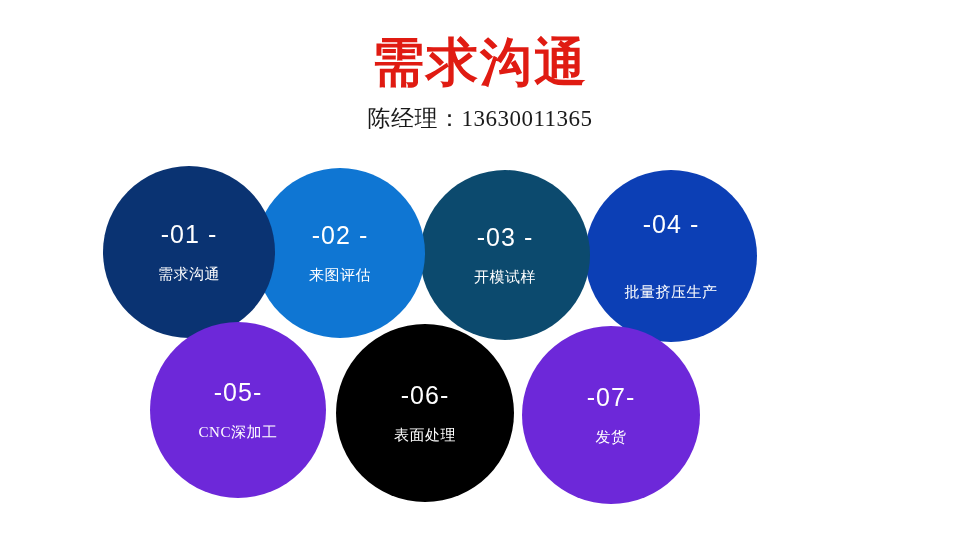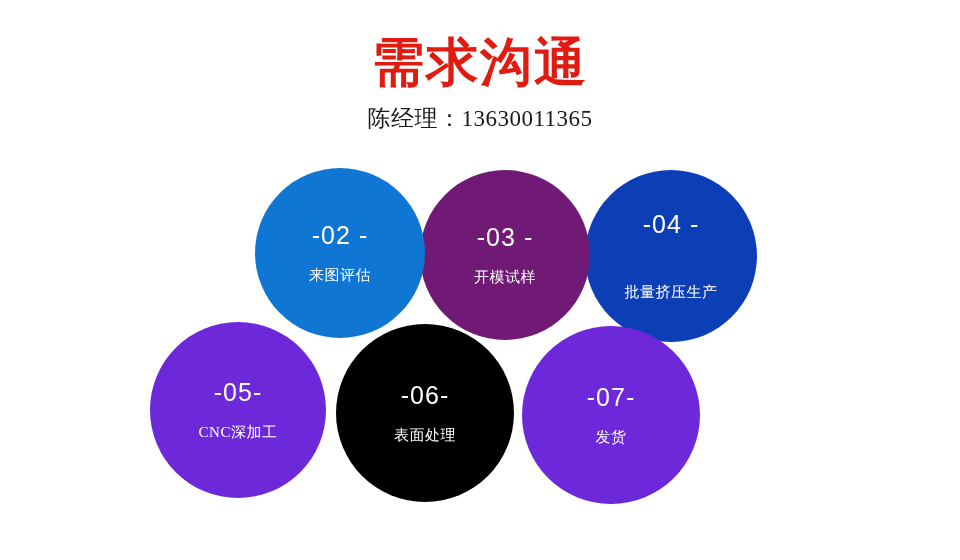--- a/index.html
+++ b/index.html
@@ -120,27 +120,31 @@
 
 <div id="slide" style="background: rgb(255, 255, 255);">
 
   <div id="header">
     <h1 id="page-title" style="color: rgb(224, 27, 18);">需求沟通</h1>
     <p id="page-subtitle" style="color: rgb(26, 26, 26);">陈经理：13630011365</p>
   </div>
 
   <div id="flow">
 
+    <div class="flow-node" id="node-1" style="background: rgb(10, 51, 114);">
+      <span class="node-number" style="color: rgb(255, 255, 255);">-01 -</span>
+      <span class="node-label" style="color: rgb(255, 255, 255);">需求沟通</span>
+    </div>
 
     <div class="flow-node" id="node-2" style="background: rgb(15, 118, 211);">
       <span class="node-number" style="color: rgb(255, 255, 255);">-02 -</span>
       <span class="node-label" style="color: rgb(255, 255, 255);">来图评估</span>
     </div>
 
-    <div class="flow-node" id="node-3" style="background: #701a75;">
+    <div class="flow-node" id="node-3" style="background: #0c4a6e;">
       <span class="node-number" style="color: rgb(255, 255, 255);">-03 -</span>
       <span class="node-label" style="color: rgb(255, 255, 255);">开模试样</span>
     </div>
 
     <div class="flow-node" id="node-4" style="background: rgb(12, 63, 181);">
       <span class="node-number" style="color: rgb(255, 255, 255);">-04 -</span>
       <span class="node-label" style="color: rgb(255, 255, 255); margin-top: 48px;">批量挤压生产</span>
     </div>
 
     <div class="flow-node" id="node-5" style="background: #6d28d9;">

